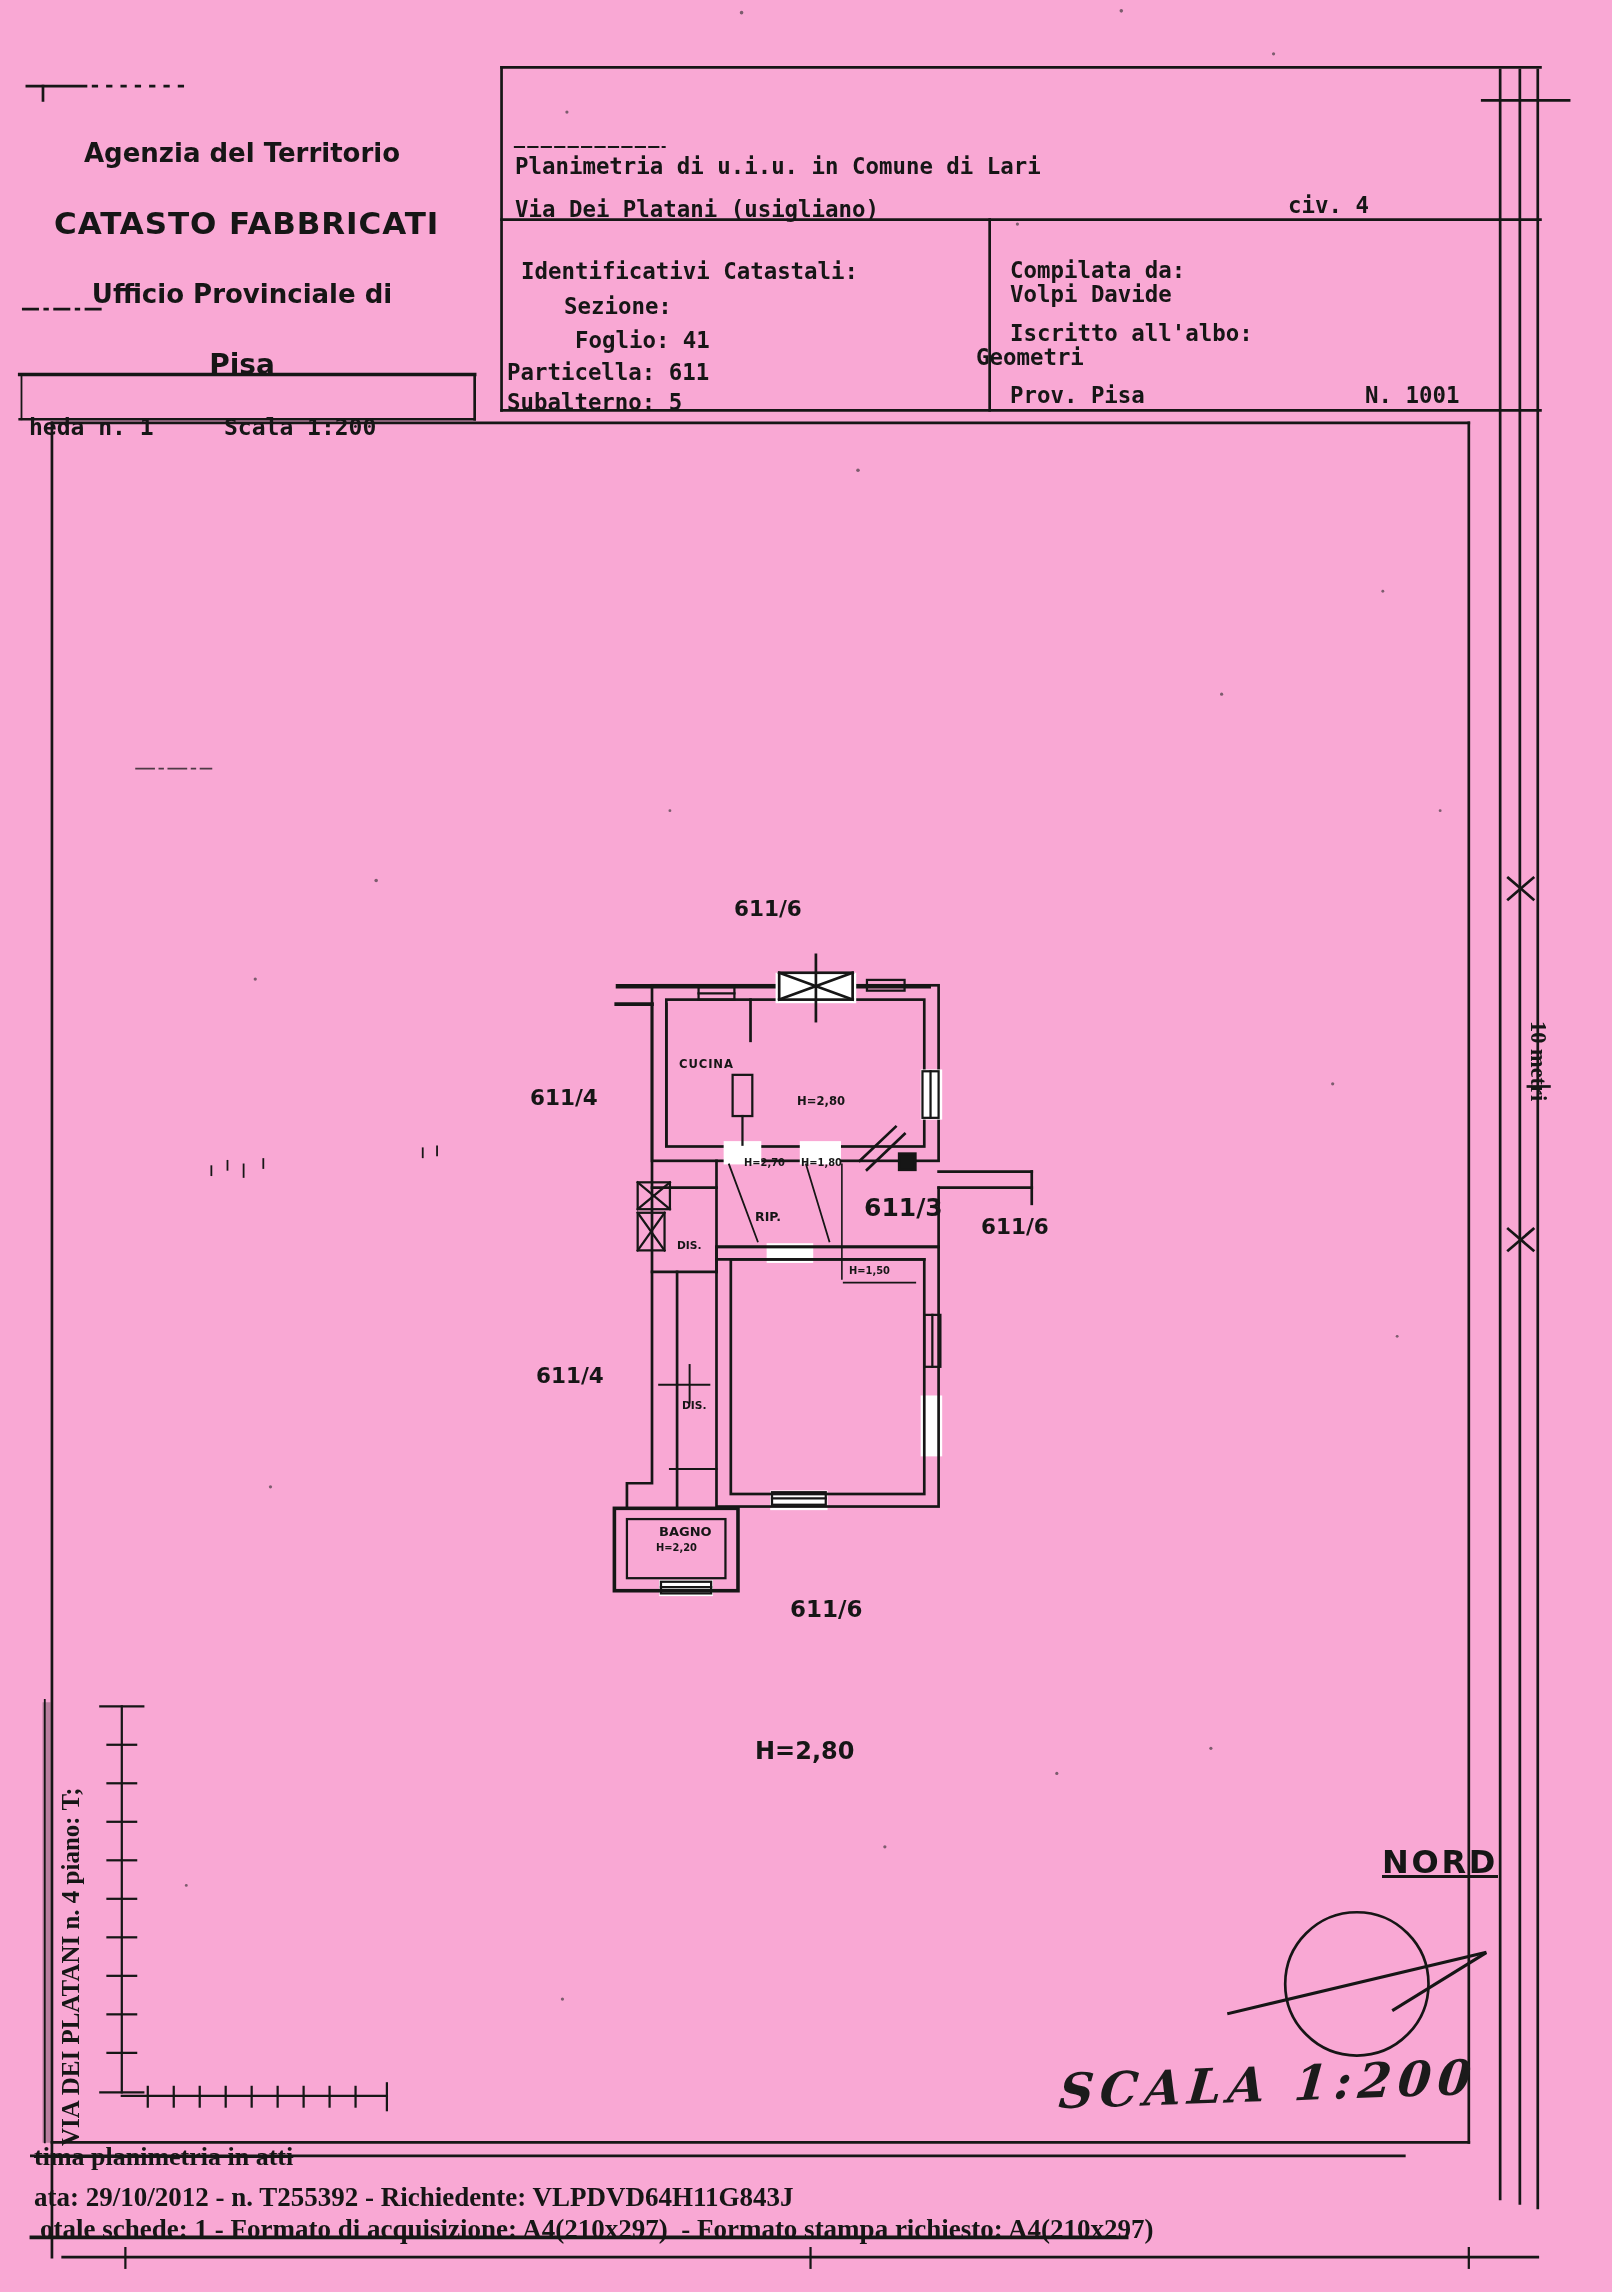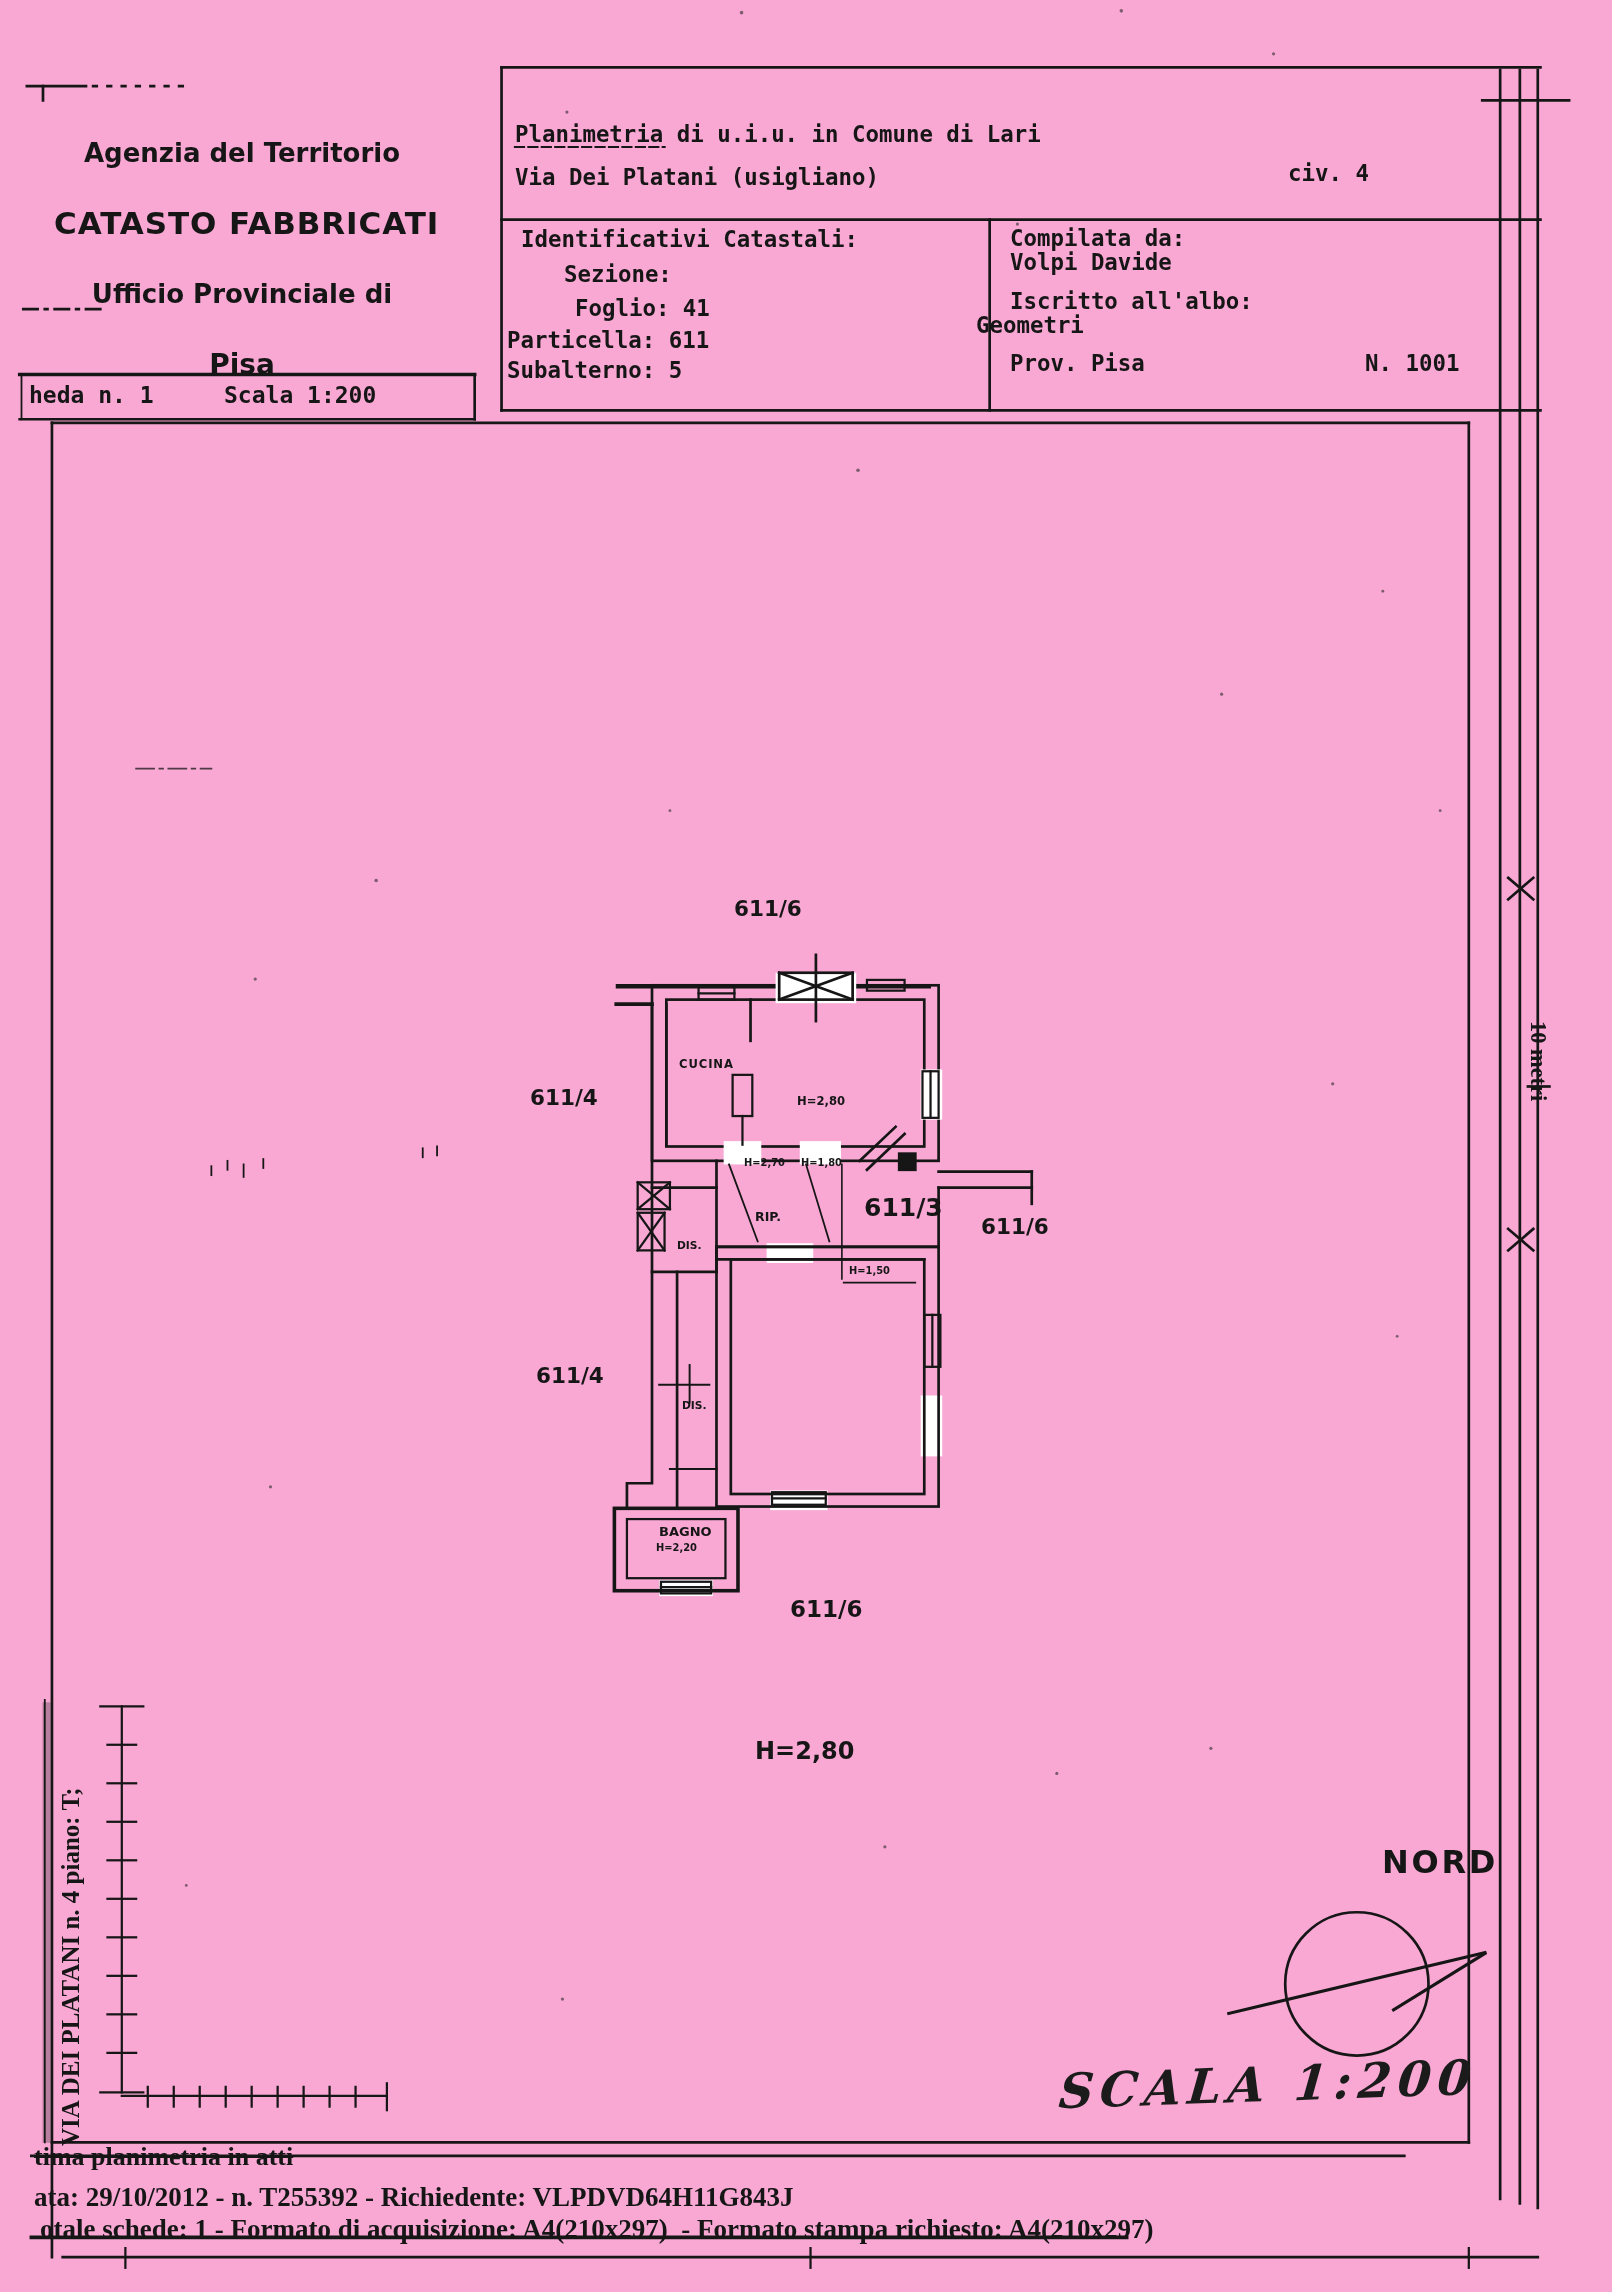--- a/index.html
+++ b/index.html
@@ -1,19 +1,19 @@
 <!DOCTYPE html>
 <html style="font-size:14.3px"><head>
 <meta charset="utf-8">
 <style>
   html,body{margin:0;padding:0;background:#e8e8e8;}
   .page{position:relative;width:1613px;height:2293px;background:#f9a8d4;overflow:hidden;
         font-family:"DejaVu Sans Mono",monospace;color:#161616;}
   .abs{position:absolute;white-space:pre;}
-  .mono{font-family:"DejaVu Sans Mono","Liberation Mono",monospace;font-weight:bold;font-size:22.4px;line-height:1.1;}
+  .mono{font-family:"DejaVu Sans Mono","Liberation Mono",monospace;font-weight:bold;font-size:22.4px;line-height:1.1;margin-top:32px;}
   .sans{font-family:"DejaVu Sans","Liberation Sans",sans-serif;font-weight:bold;}
   .serifb{font-family:"Liberation Serif","DejaVu Serif",serif;font-weight:bold;}
   .clip{overflow:hidden;}
   .strike{text-decoration:line-through;}
   .hand{font-family:"DejaVu Serif",serif;font-style:italic;font-weight:bold;
         transform:rotate(-2deg) skewX(-7deg);letter-spacing:6.3px;}
   .rot-ccw{transform:rotate(-90deg);transform-origin:left top;}
   .rot-cw{transform:rotate(90deg);transform-origin:left top;}
   svg{position:absolute;left:0;top:0;}
 </style>
@@ -301,21 +301,21 @@
   <div class="abs sans" style="left:801px;top:1157px;font-size:9.9px;">H=1,80</div>
   <div class="abs sans" style="left:755px;top:1209px;font-size:12.5px;">RIP.</div>
   <div class="abs sans" style="left:677px;top:1239px;font-size:10.7px;">DIS.</div>
   <div class="abs sans" style="left:849px;top:1265px;font-size:9.9px;">H=1,50</div>
   <div class="abs sans" style="left:682px;top:1399px;font-size:10.7px;">DIS.</div>
   <div class="abs sans" style="left:659px;top:1524px;font-size:13px;">BAGNO</div>
   <div class="abs sans" style="left:656px;top:1542px;font-size:9.9px;">H=2,20</div>
 
   <div class="abs sans" style="left:755px;top:1737px;font-size:24px;">H=2,80</div>
 
-  <div class="abs sans" style="left:1382px;top:1843px;font-size:32px;letter-spacing:2.7px;font-weight:600;">NORD</div>
+  <div class="abs sans" style="left:1382px;top:1843px;font-size:32px;letter-spacing:2.7px;font-weight:600;text-decoration:underline;">NORD</div>
 
   <div class="abs serifb rot-ccw" style="left:57px;top:2146px;width:421px;font-size:25px;">VIA DEI PLATANI n. 4 piano: T;</div>
 
   <div class="abs serifb rot-cw strike" style="left:1551px;top:1021px;width:116px;font-size:22.4px;">10 metri</div>
 
   <div class="abs hand" style="left:1059px;top:2056px;font-size:48px;color:#1b1b1b;">SCALA 1:200</div>
 
   <div class="abs serifb strike" style="left:34px;top:2142px;font-size:26px;">tima planimetria in atti</div>
   <div class="abs serifb" style="left:34px;top:2182px;font-size:27px;">ata: 29/10/2012 - n. T255392 - Richiedente: VLPDVD64H11G843J</div>
   <div class="abs serifb" style="left:40px;top:2214px;font-size:27px;">otale schede: 1 - Formato di acquisizione: A4(210x297)  - Formato stampa richiesto: A4(210x297)</div>

